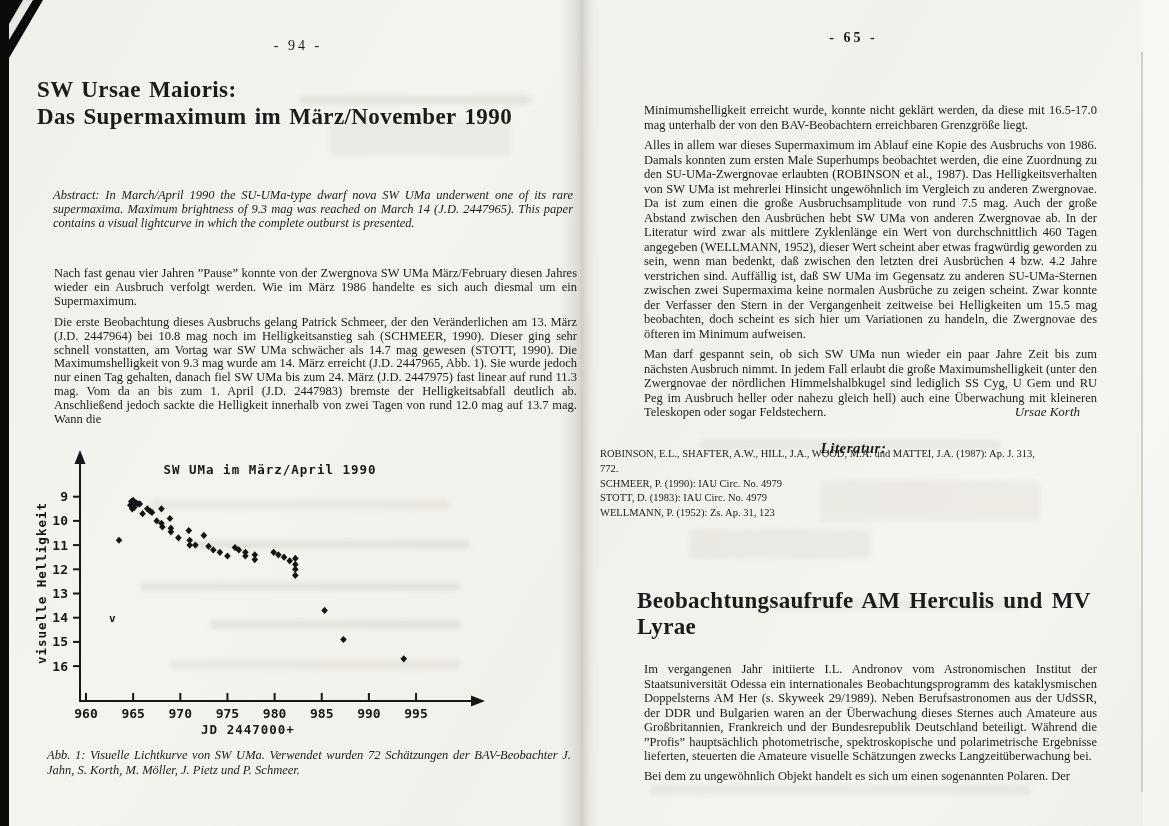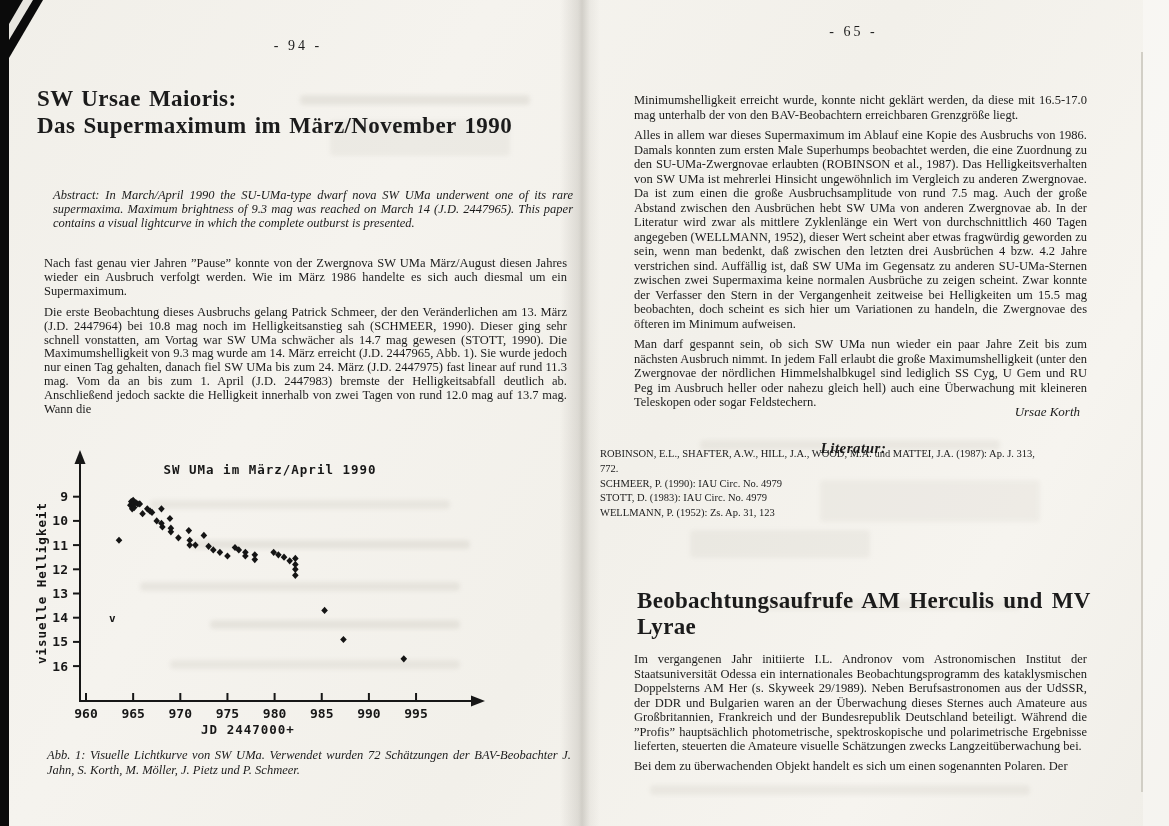--- a/index.html
+++ b/index.html
@@ -15,21 +15,21 @@
   .gutter{position:absolute;left:560px;top:0;width:40px;height:826px;
     background:linear-gradient(90deg,rgba(120,115,105,0) 0%,rgba(120,115,105,.18) 45%,rgba(120,115,105,.28) 55%,rgba(120,115,105,.08) 75%,rgba(120,115,105,0) 100%);}
   .right-edge{position:absolute;left:1141px;top:52px;width:2px;height:740px;background:#c9c5bc;opacity:.8;}
   .right-margin{position:absolute;left:1143px;top:0;width:26px;height:826px;background:rgba(255,255,255,.35);}
   .bleed{position:absolute;background:#c6c2b8;opacity:.30;filter:blur(2px);border-radius:4px;}
   
   .abs{position:absolute;}
   .pagenum{font-size:14px;letter-spacing:3px;text-align:center;}
   h1.title{margin:0;font-size:23px;line-height:27px;font-weight:bold;letter-spacing:.4px;word-spacing:2px;}
   .abstract{margin:16px;font-style:italic;font-size:12.5px;line-height:14px;text-align:justify;}
-  .body-p{margin:7px;font-size:12.5px;line-height:13.8px;text-align:justify;}
+  .body-p{margin:17px;font-size:12.5px;line-height:13.8px;text-align:justify;}
   .body-p.rp{line-height:14.5px;}
   .caption{margin:10px;font-style:italic;font-size:12.5px;line-height:15px;text-align:justify;}
   .signature{font-style:italic;font-size:13px;text-align:right;}
   .lit-head{font-style:italic;font-size:15px;text-align:center;letter-spacing:.5px;}
   .ref{font-size:10.5px;line-height:14.8px;}
   h2.sect{margin:10px;font-size:23px;font-weight:bold;letter-spacing:.3px;word-spacing:3px;}
   
   svg.chart{position:absolute;left:30px;top:443px;}
   svg.chart line{stroke:#171717;stroke-width:2;}
   svg.chart .tick-t{font:bold 13px "DejaVu Sans Mono",monospace;fill:#171717;}
@@ -57,28 +57,28 @@
   <div class="bleed" style="left:210px;top:620px;width:250px;height:9px;opacity:.30;"></div>
   <div class="bleed" style="left:170px;top:660px;width:290px;height:9px;opacity:.25;"></div>
   <div class="bleed" style="left:700px;top:440px;width:300px;height:10px;opacity:.22;"></div>
   <div class="bleed" style="left:820px;top:480px;width:220px;height:42px;opacity:.16;"></div>
   <div class="bleed" style="left:690px;top:530px;width:180px;height:28px;opacity:.18;"></div>
   <div class="bleed" style="left:760px;top:600px;width:260px;height:10px;opacity:.20;"></div>
   <div class="bleed" style="left:650px;top:785px;width:380px;height:10px;opacity:.22;"></div>
 
   <div class="abs pagenum" style="left:36px;top:38px;width:524px;">- 94 -</div>
 
-  <h1 class="abs title" style="left:37px;top:85px;width:524px;">
+  <h1 class="abs title" style="left:37px;top:76px;width:524px;">
     <span>SW Ursae Maioris:</span><br>
     <span>Das Supermaximum im März/November 1990</span>
   </h1>
 
   <p class="abs abstract" style="left:37px;top:172px;width:520px;">Abstract: In March/April 1990 the SU-UMa-type dwarf nova SW UMa underwent one of its rare supermaxima. Maximum brightness of 9.3 mag was reached on March 14 (J.D. 2447965). This paper contains a visual lightcurve in which the complete outburst is presented.</p>
 
-  <p class="abs body-p" style="left:37px;top:250px;width:523px;">Nach fast genau vier Jahren ”Pause” konnte von der Zwergnova SW UMa März/August diesen Jahres wieder ein Ausbruch verfolgt werden. Wie im März 1986 handelte es sich auch diesmal um ein Supermaximum.</p>
+  <p class="abs body-p" style="left:37px;top:250px;width:523px;">Nach fast genau vier Jahren ”Pause” konnte von der Zwergnova SW UMa März/February diesen Jahres wieder ein Ausbruch verfolgt werden. Wie im März 1986 handelte es sich auch diesmal um ein Supermaximum.</p>
 
   <p class="abs body-p" style="left:37px;top:299px;width:523px;">Die erste Beobachtung dieses Ausbruchs gelang Patrick Schmeer, der den Veränderlichen am 13. März (J.D. 2447964) bei 10.8 mag noch im Helligkeitsanstieg sah (SCHMEER, 1990). Dieser ging sehr schnell vonstatten, am Vortag war SW UMa schwächer als 14.7 mag gewesen (STOTT, 1990). Die Maximumshelligkeit von 9.3 mag wurde am 14. März erreicht (J.D. 2447965, Abb. 1). Sie wurde jedoch nur einen Tag gehalten, danach fiel SW UMa bis zum 24. März (J.D. 2447975) fast linear auf rund 11.3 mag. Vom da an bis zum 1. April (J.D. 2447983) bremste der Helligkeitsabfall deutlich ab. Anschließend jedoch sackte die Helligkeit innerhalb von zwei Tagen von rund 12.0 mag auf 13.7 mag. Wann die</p>
 
   <svg class="chart" id="lightcurve" width="470" height="295" viewBox="0 0 470 295">
       <line x1="50" y1="259" x2="50" y2="18"></line>
       <path d="M50 7 L44.5 21 L55.5 21 Z" fill="#171717"></path>
       <line x1="50" y1="258" x2="444" y2="258"></line>
       <path d="M455 258 L441 252.5 L441 263.5 Z" fill="#171717"></path>
       <line x1="43" y1="53.7" x2="51" y2="53.7"></line>
       <text x="38" y="58.2" text-anchor="end" class="tick-t">9</text>
@@ -161,21 +161,21 @@
       <path d="M265.34600000000046 122.7 L268.64600000000047 126.3 L265.34600000000046 129.9 L262.04600000000045 126.3 Z" fill="#151515" stroke="none"></path>
       <path d="M265.34600000000046 128.75 L268.64600000000047 132.35 L265.34600000000046 135.95 L262.04600000000045 132.35 Z" fill="#151515" stroke="none"></path>
       <path d="M294.57899999999955 163.84 L297.87899999999956 167.44 L294.57899999999955 171.04 L291.27899999999954 167.44 Z" fill="#151515" stroke="none"></path>
       <path d="M313.43899999999957 192.88000000000002 L316.7389999999996 196.48000000000002 L313.43899999999957 200.08 L310.13899999999956 196.48000000000002 Z" fill="#151515" stroke="none"></path>
       <path d="M373.7910000000004 212.23999999999998 L377.0910000000004 215.83999999999997 L373.7910000000004 219.43999999999997 L370.4910000000004 215.83999999999997 Z" fill="#151515" stroke="none"></path>
       <text x="82.40399999999957" y="178.7" text-anchor="middle" class="limit">v</text>
     </svg>
 
   <p class="abs caption" style="left:37px;top:738px;width:524px;">Abb. 1: Visuelle Lichtkurve von SW UMa. Verwendet wurden 72 Schätzungen der BAV-Beobachter J. Jahn, S. Korth, M. Möller, J. Pietz und P. Schmeer.</p>
 
-  <div class="abs pagenum" style="left:627px;top:24px;width:453px;">- 65 -</div>
+  <div class="abs pagenum" style="left:627px;top:30px;width:453px;font-weight:bold;">- 65 -</div>
 
   <p class="abs body-p rp" style="left:627px;top:86px;width:453px;">Minimumshelligkeit erreicht wurde, konnte nicht geklärt werden, da diese mit 16.5-17.0 mag unterhalb der von den BAV-Beobachtern erreichbaren Grenzgröße liegt.</p>
 
   <p class="abs body-p rp" style="left:627px;top:121px;width:453px;">Alles in allem war dieses Supermaximum im Ablauf eine Kopie des Ausbruchs von 1986. Damals konnten zum ersten Male Superhumps beobachtet werden, die eine Zuordnung zu den SU-UMa-Zwergnovae erlaubten (ROBINSON et al., 1987). Das Helligkeitsverhalten von SW UMa ist mehrerlei Hinsicht ungewöhnlich im Vergleich zu anderen Zwergnovae. Da ist zum einen die große Ausbruchsamplitude von rund 7.5 mag. Auch der große Abstand zwischen den Ausbrüchen hebt SW UMa von anderen Zwergnovae ab. In der Literatur wird zwar als mittlere Zyklenlänge ein Wert von durchschnittlich 460 Tagen angegeben (WELLMANN, 1952), dieser Wert scheint aber etwas fragwürdig geworden zu sein, wenn man bedenkt, daß zwischen den letzten drei Ausbrüchen 4 bzw. 4.2 Jahre verstrichen sind. Auffällig ist, daß SW UMa im Gegensatz zu anderen SU-UMa-Sternen zwischen zwei Supermaxima keine normalen Ausbrüche zu zeigen scheint. Zwar konnte der Verfasser den Stern in der Vergangenheit zeitweise bei Helligkeiten um 15.5 mag beobachten, doch scheint es sich hier um Variationen zu handeln, die Zwergnovae des öfteren im Minimum aufweisen.</p>
 
   <p class="abs body-p rp" style="left:627px;top:330px;width:453px;">Man darf gespannt sein, ob sich SW UMa nun wieder ein paar Jahre Zeit bis zum nächsten Ausbruch nimmt. In jedem Fall erlaubt die große Maximumshelligkeit (unter den Zwergnovae der nördlichen Himmelshalbkugel sind lediglich SS Cyg, U Gem und RU Peg im Ausbruch heller oder nahezu gleich hell) auch eine Überwachung mit kleineren Teleskopen oder sogar Feldstechern.</p>
 
   <div class="abs signature" style="left:627px;top:404px;width:453px;">Ursae Korth</div>
 
   <div class="abs lit-head" style="left:627px;top:440px;width:453px;font-weight:bold;">Literatur:</div>
@@ -184,15 +184,15 @@
     <div class="ref">ROBINSON, E.L., SHAFTER, A.W., HILL, J.A., WOOD, M.A. und MATTEI, J.A. (1987): Ap. J. 313, 772.</div>
     <div class="ref">SCHMEER, P. (1990): IAU Circ. No. 4979</div>
     <div class="ref">STOTT, D. (1983): IAU Circ. No. 4979</div>
     <div class="ref">WELLMANN, P. (1952): Zs. Ap. 31, 123</div>
   </div>
 
   <h2 class="abs sect" style="left:627px;top:578px;width:460px;">Beobachtungsaufrufe AM Herculis und MV Lyrae</h2>
 
   <p class="abs body-p rp" style="left:627px;top:645px;width:453px;">Im vergangenen Jahr initiierte I.L. Andronov vom Astronomischen Institut der Staatsuniversität Odessa ein internationales Beobachtungsprogramm des kataklysmischen Doppelsterns AM Her (s. Skyweek 29/1989). Neben Berufsastronomen aus der UdSSR, der DDR und Bulgarien waren an der Überwachung dieses Sternes auch Amateure aus Großbritannien, Frankreich und der Bundesrepublik Deutschland beteiligt. Während die ”Profis” hauptsächlich photometrische, spektroskopische und polarimetrische Ergebnisse lieferten, steuerten die Amateure visuelle Schätzungen zwecks Langzeitüberwachung bei.</p>
 
-  <p class="abs body-p rp" style="left:627px;top:752px;width:453px;">Bei dem zu überwachenden Objekt handelt es sich um einen sogenannten Polaren. Der</p>
+  <p class="abs body-p rp" style="left:627px;top:752px;width:453px;">Bei dem zu ungewöhnlich Objekt handelt es sich um einen sogenannten Polaren. Der</p>
 
 </div>
 
 </body></html>

